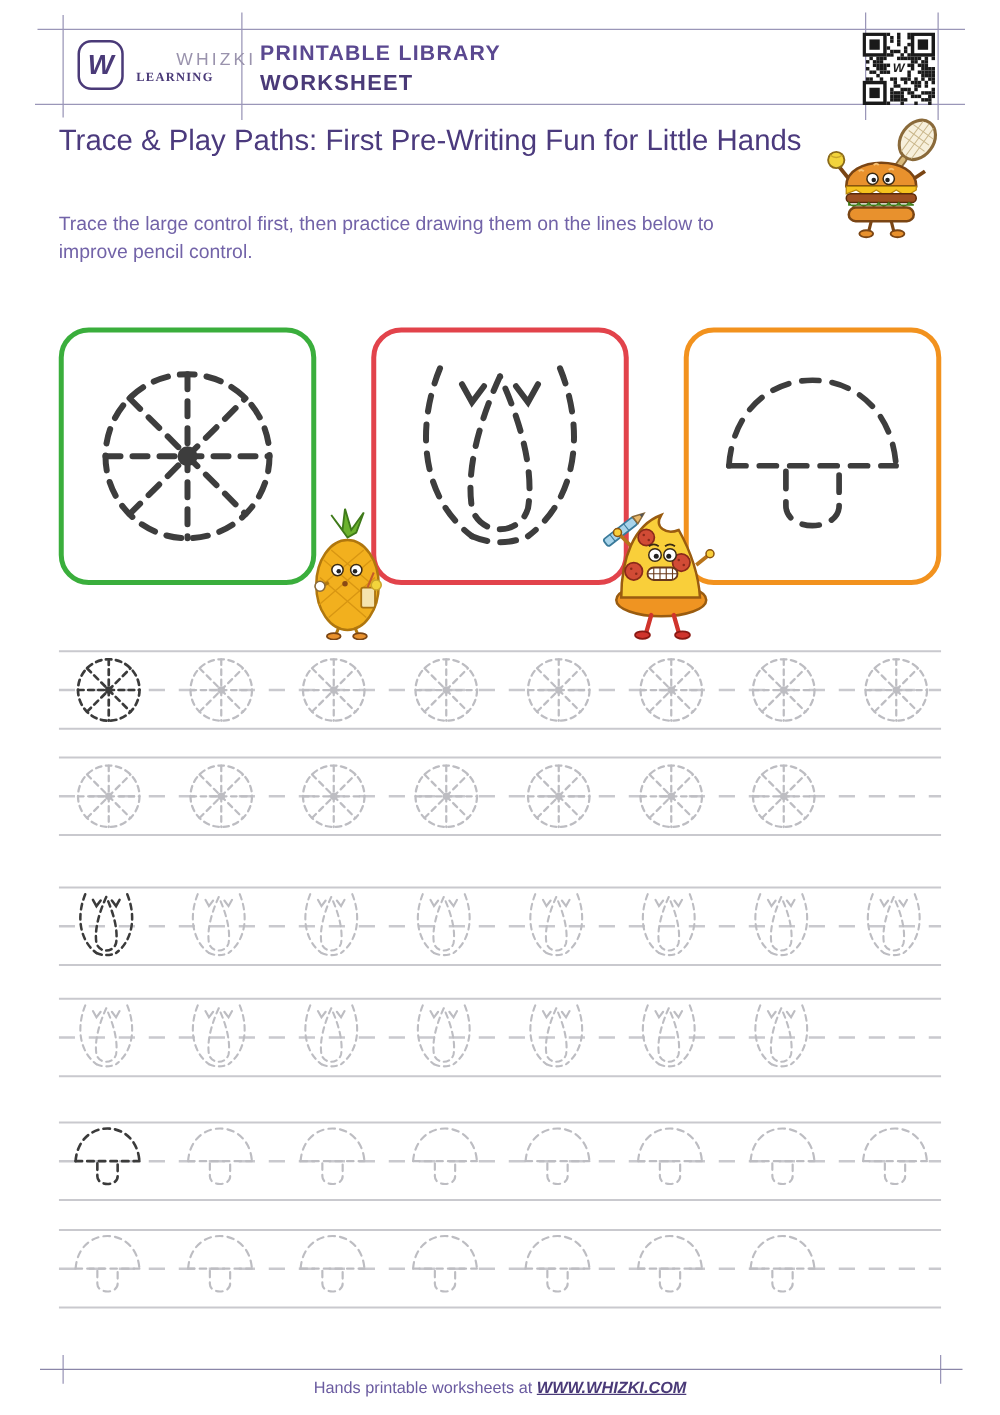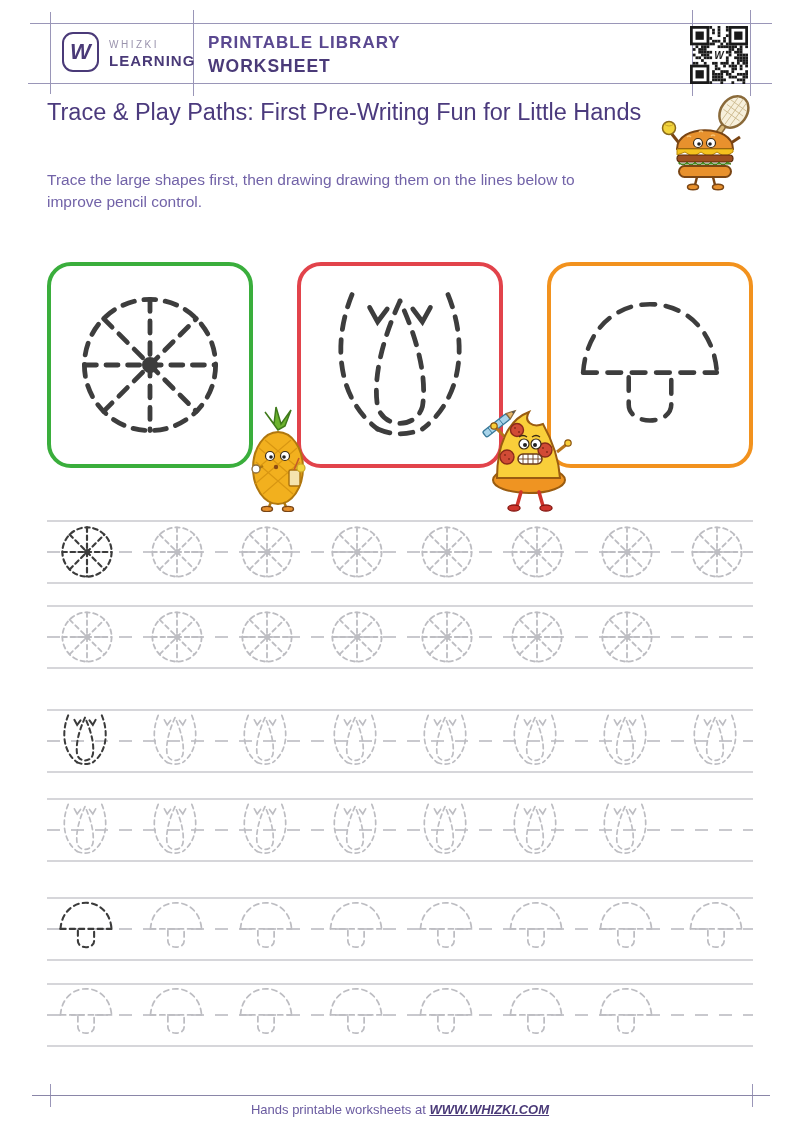--- a/index.html
+++ b/index.html
@@ -12,22 +12,22 @@
   .crop.h{height:1px;}
   .crop.v{width:1px;}
   
   .logo-box{
     position:absolute;left:62px;top:32px;width:37px;height:40px;
     border:2.5px solid var(--c-brand-dark,#4a3a78);border-radius:11px;
     display:flex;align-items:center;justify-content:center;box-sizing:border-box;
   }
   .logo-w{font-weight:bold;font-style:italic;font-size:22px;color:var(--c-brand-dark,#4a3a78);}
   .brand-text{position:absolute;left:109px;top:39px;line-height:1.25;}
-  .brand-top{font-size:10px;letter-spacing:2.5px;color:var(--c-brand-gray,#9a93ad);}
-  .brand-bottom{font-size:15px;font-weight:bold;letter-spacing:1px;color:var(--c-brand-dark,#4a3a78);}
+  .brand-top{font-size:14px;letter-spacing:2.5px;color:var(--c-brand-gray,#9a93ad);margin-left:32px;}
+  .brand-bottom{font-size:10px;font-weight:bold;letter-spacing:1px;color:var(--c-brand-dark,#4a3a78);font-family:Liberation Serif, serif;}
   .header-title{position:absolute;left:208px;top:32px;line-height:1.35;}
   .header-line1{font-size:17px;font-weight:600;letter-spacing:1px;color:#5a4890;}
   .header-line2{font-size:17.5px;font-weight:700;letter-spacing:1px;color:var(--c-brand-dark,#4a3a78);}
   .qr-wrap{position:absolute;left:690px;top:26px;width:58px;height:58px;}
   .qr-center-w{
     position:absolute;left:50%;top:50%;transform:translate(-50%,-50%);
     font-weight:bold;font-style:italic;font-size:10px;color:#1a1a1a;background:#fff;padding:0 1px;
   }
   
   .page-title{
@@ -294,21 +294,21 @@
     <rect x="29" y="65" width="56" height="7" rx="3.5" fill="#9c4f21" stroke="#5a2a0a" stroke-width="1.2"></rect>
     <path d="M31 72 q4 6 8 0 q4 6 8 0 q4 6 8 0 q4 6 8 0 q4 6 8 0 q4 6 8 0 L83 74 H31 Z" fill="#64ad35" stroke="#3f7a1a" stroke-width="1"></path>
     <rect x="31" y="76" width="52" height="11" rx="5.5" fill="#e8912d" stroke="#7a4514" stroke-width="2"></rect>
     <line x1="49" y1="87" x2="47" y2="95" stroke="#7a4514" stroke-width="2.5"></line>
     <line x1="65" y1="87" x2="67" y2="95" stroke="#7a4514" stroke-width="2.5"></line>
     <ellipse cx="45" cy="97" rx="5.5" ry="2.8" fill="#e8912d" stroke="#7a4514" stroke-width="1.5"></ellipse>
     <ellipse cx="70" cy="97" rx="5.5" ry="2.8" fill="#e8912d" stroke="#7a4514" stroke-width="1.5"></ellipse>
   </svg>
 
   <div class="page-title">Trace &amp; Play Paths: First Pre-Writing Fun for Little Hands</div>
-  <div class="page-subtitle">Trace the large shapes first, then drawing drawing them on the lines below to improve pencil control.</div>
+  <div class="page-subtitle">Trace the large control first, then practice drawing them on the lines below to improve pencil control.</div>
 
   <div class="shape-box" style="left: 47px; border-color: rgb(58, 174, 60);">
     <svg width="160" height="160" viewBox="0 0 100 100" class="trace-big">
         <use href="#sym-wheel"></use>
       </svg>
   </div>
   <div class="shape-box" style="left: 297px; border-color: rgb(226, 67, 75);">
     <svg width="160" height="160" viewBox="0 0 100 100" class="trace-big">
         <use href="#sym-tulip"></use>
       </svg>

